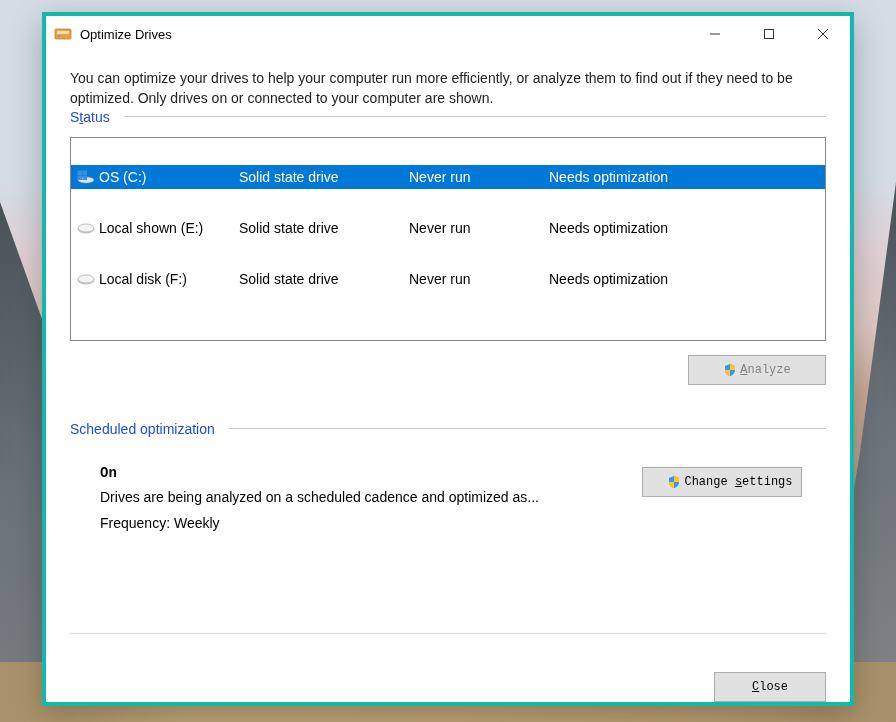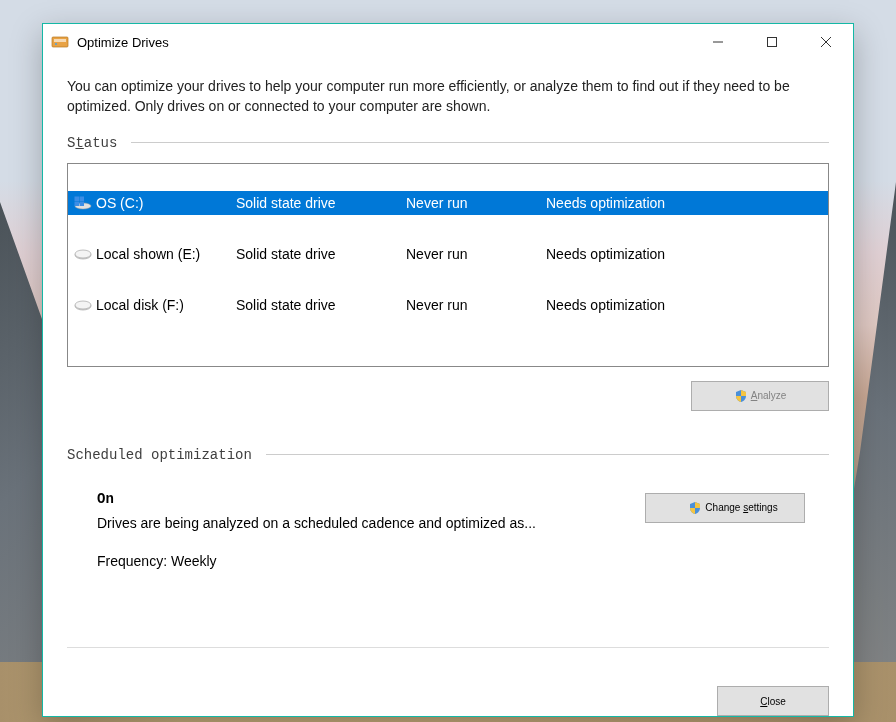--- a/index.html
+++ b/index.html
@@ -38,25 +38,25 @@
     }
     .ground {
       position: absolute;
       left: 0; right: 0; bottom: 0;
       height: 60px;
       background: linear-gradient(to right, #a8906a 0%, #bfa878 20%, #c0a678 50%, #b89e72 80%, #a8906a 100%);
     }
     .window {
       position: absolute;
       left: 42px;
-      top: 23px;
+      top: 12px;
       width: 812px;
       height: 694px;
       background: #fff;
-      border: 1px solid #14b8a6;
+      border: 4px solid #14b8a6;
       box-shadow: 0 10px 30px rgba(0,0,0,0.25);
       display: flex;
       flex-direction: column;
     }
     .titlebar {
       height: 36px;
       display: flex;
       align-items: center;
       padding-left: 8px;
     }
@@ -80,32 +80,30 @@
     .content {
       padding: 16px 24px 12px 24px;
       flex: 1;
       display: flex;
       flex-direction: column;
     }
     .intro-text {
       font-size: 14px;
       line-height: 1.45;
       color: #222;
-      margin-bottom: 18px;
     }
     .section-header {
       display: flex;
       align-items: center;
       margin-bottom: 12px;
     }
     .section-header-label {
       font-size: 14px;
-      color: #404040;
+      color: #1d4ed8;
       padding-right: 14px;
-      font-family: Liberation Mono, monospace;
     }
     .section-header-line {
       flex: 1;
       height: 1px;
       background: #ccc;
     }
     .drive-list {
       border: 1px solid #888;
       height: 204px;
       overflow: hidden;
@@ -144,39 +142,39 @@
       display: flex;
       justify-content: flex-end;
       gap: 12px;
       margin-top: 14px;
     }
     .winbtn {
       min-width: 138px;
       height: 30px;
       background: #e1e1e1;
       border: 1px solid #adadad;
-      font-size: 10px;
+      font-size: 12px;
       display: flex;
       align-items: center;
       justify-content: center;
       gap: 3px;
       color: #000;
-      font-family: Liberation Sans, sans-serif;
+      font-family: Liberation Mono, monospace;
     }
     .winbtn[disabled] {
       color: #838383;
       pointer-events: none;
     }
     .shield-icon { width: 14px; height: 14px; flex-shrink: 0; }
     .sched-block {
       margin-top: 28px;
       padding-left: 30px;
     }
     .sched-status { font-weight: 600; margin-bottom: 8px; font-family: Liberation Mono, monospace; }
-    .sched-desc { margin-bottom: 22px; }
+    .sched-desc { margin-bottom: 10px; }
     .sched-freq { margin-bottom: 2px; }
     .sched-right-btn {
       position: absolute;
       right: 24px;
     }
     .footer-sep {
       height: 1px;
       background: #ddd;
       margin-top: auto;
     }

